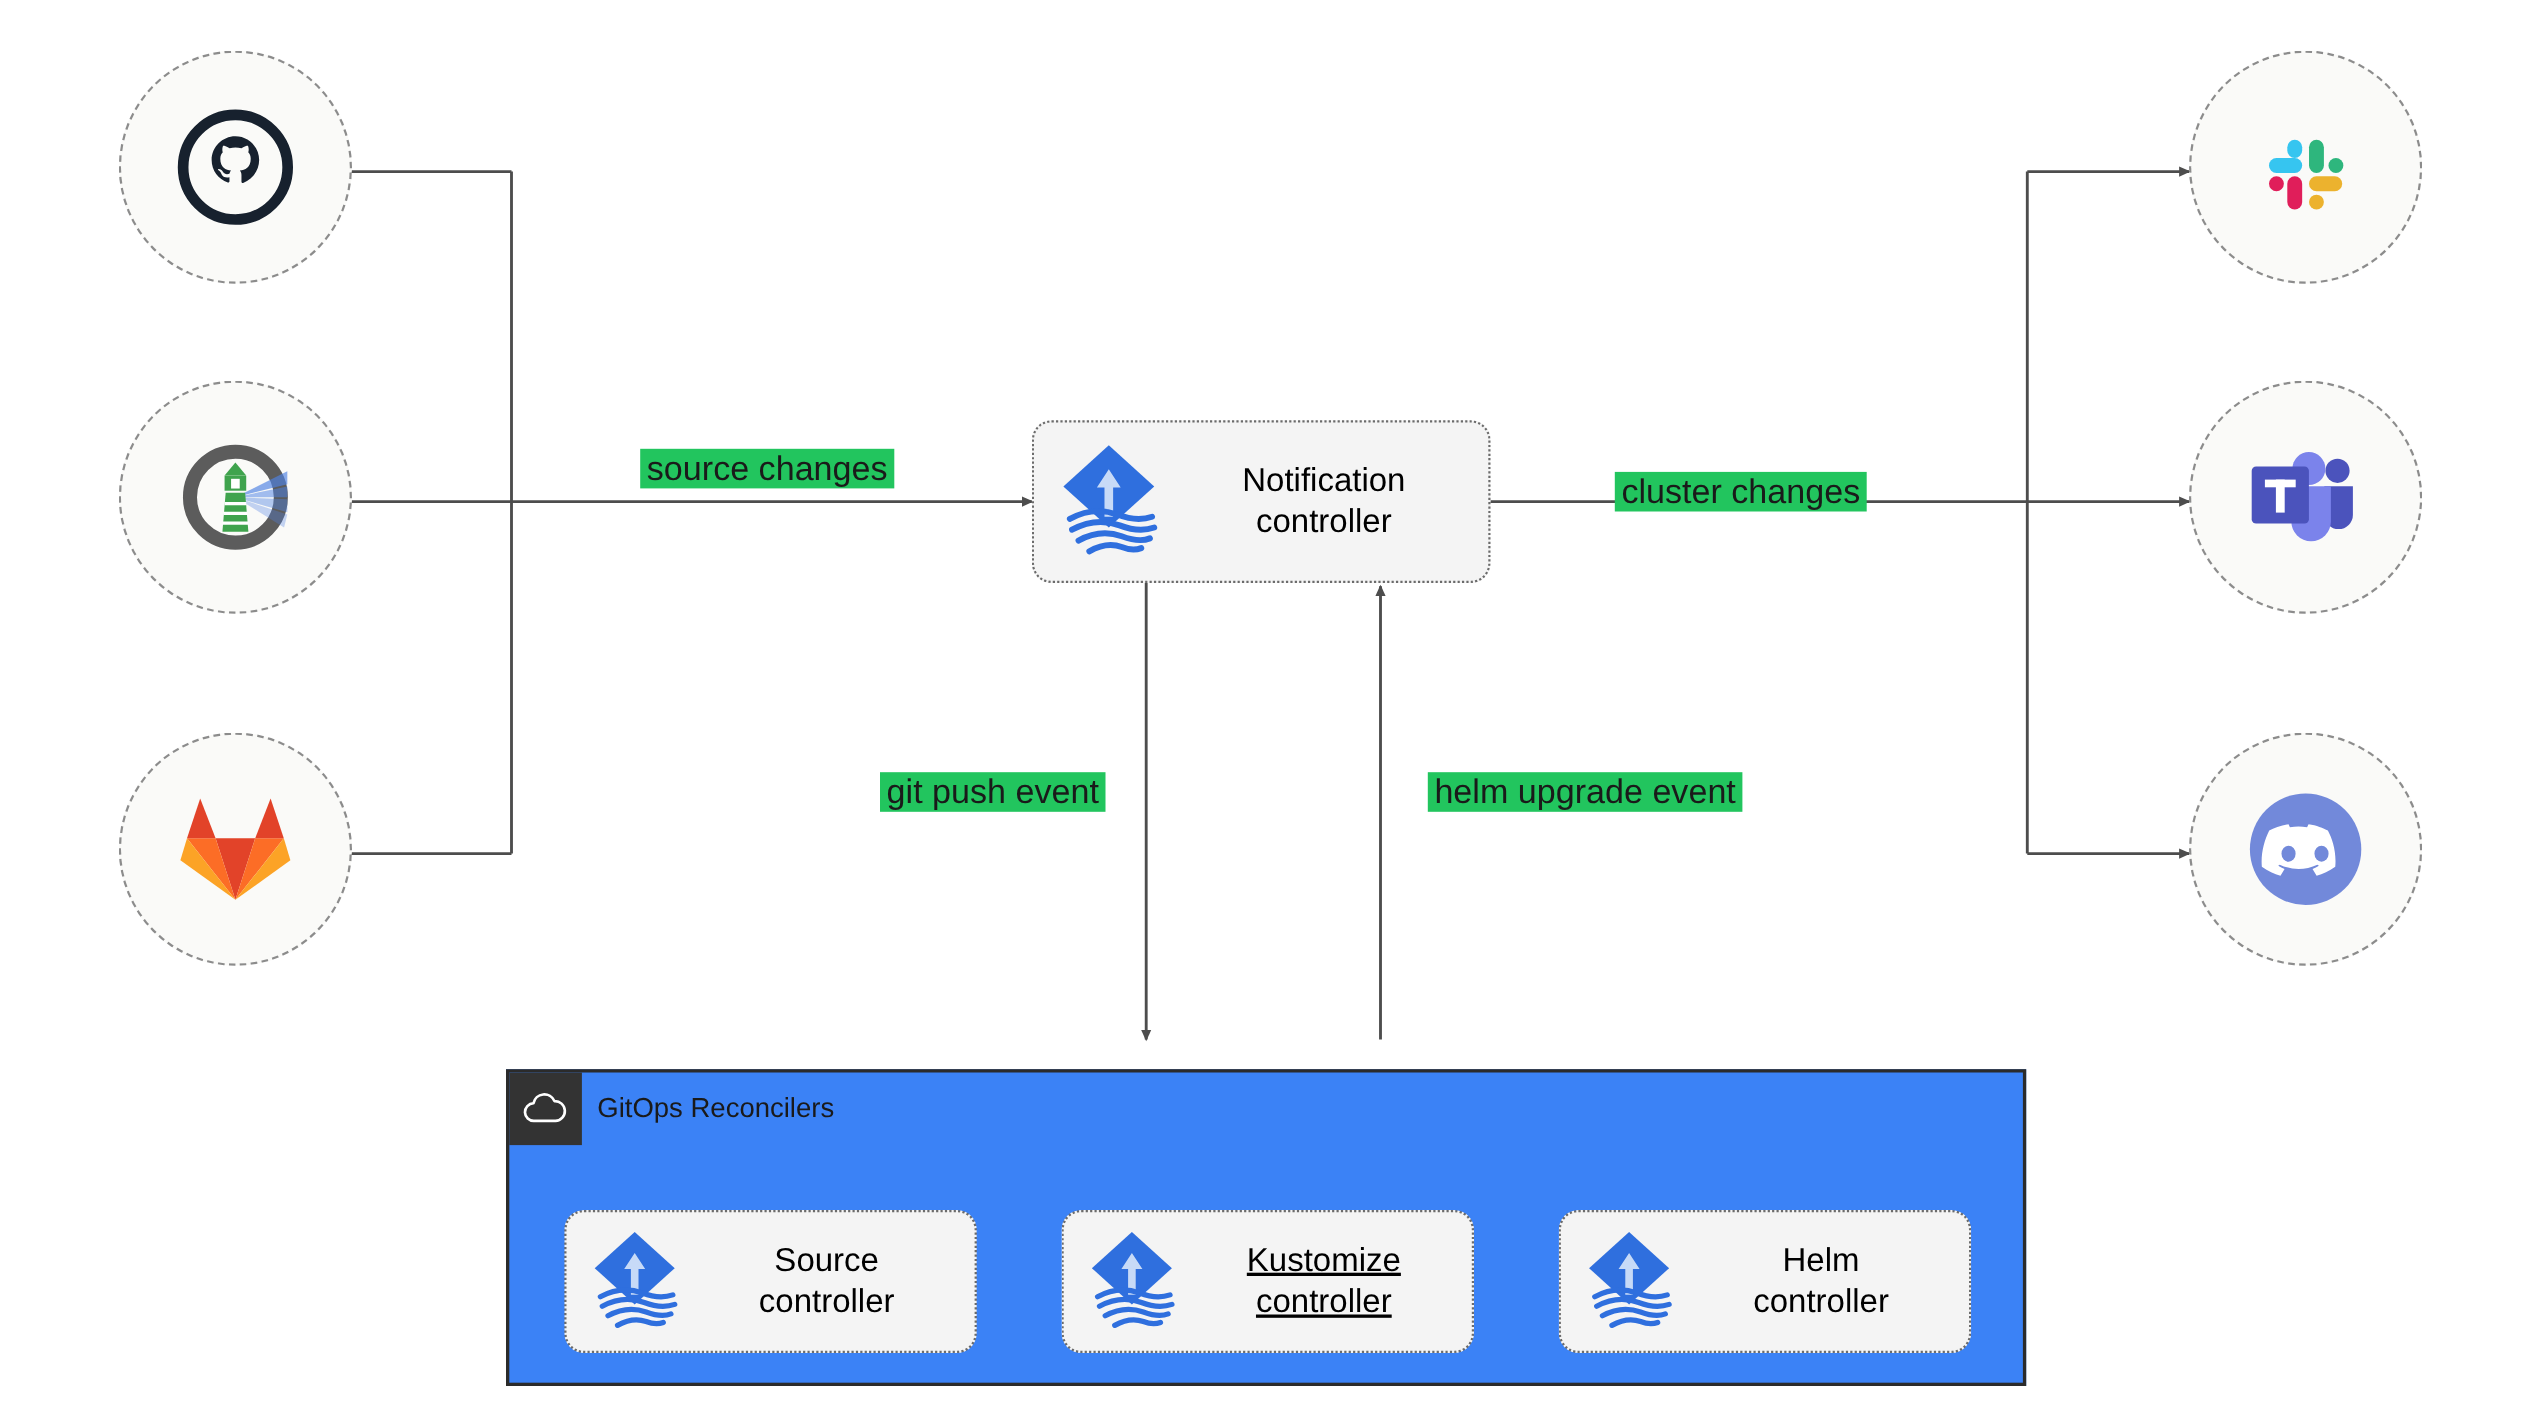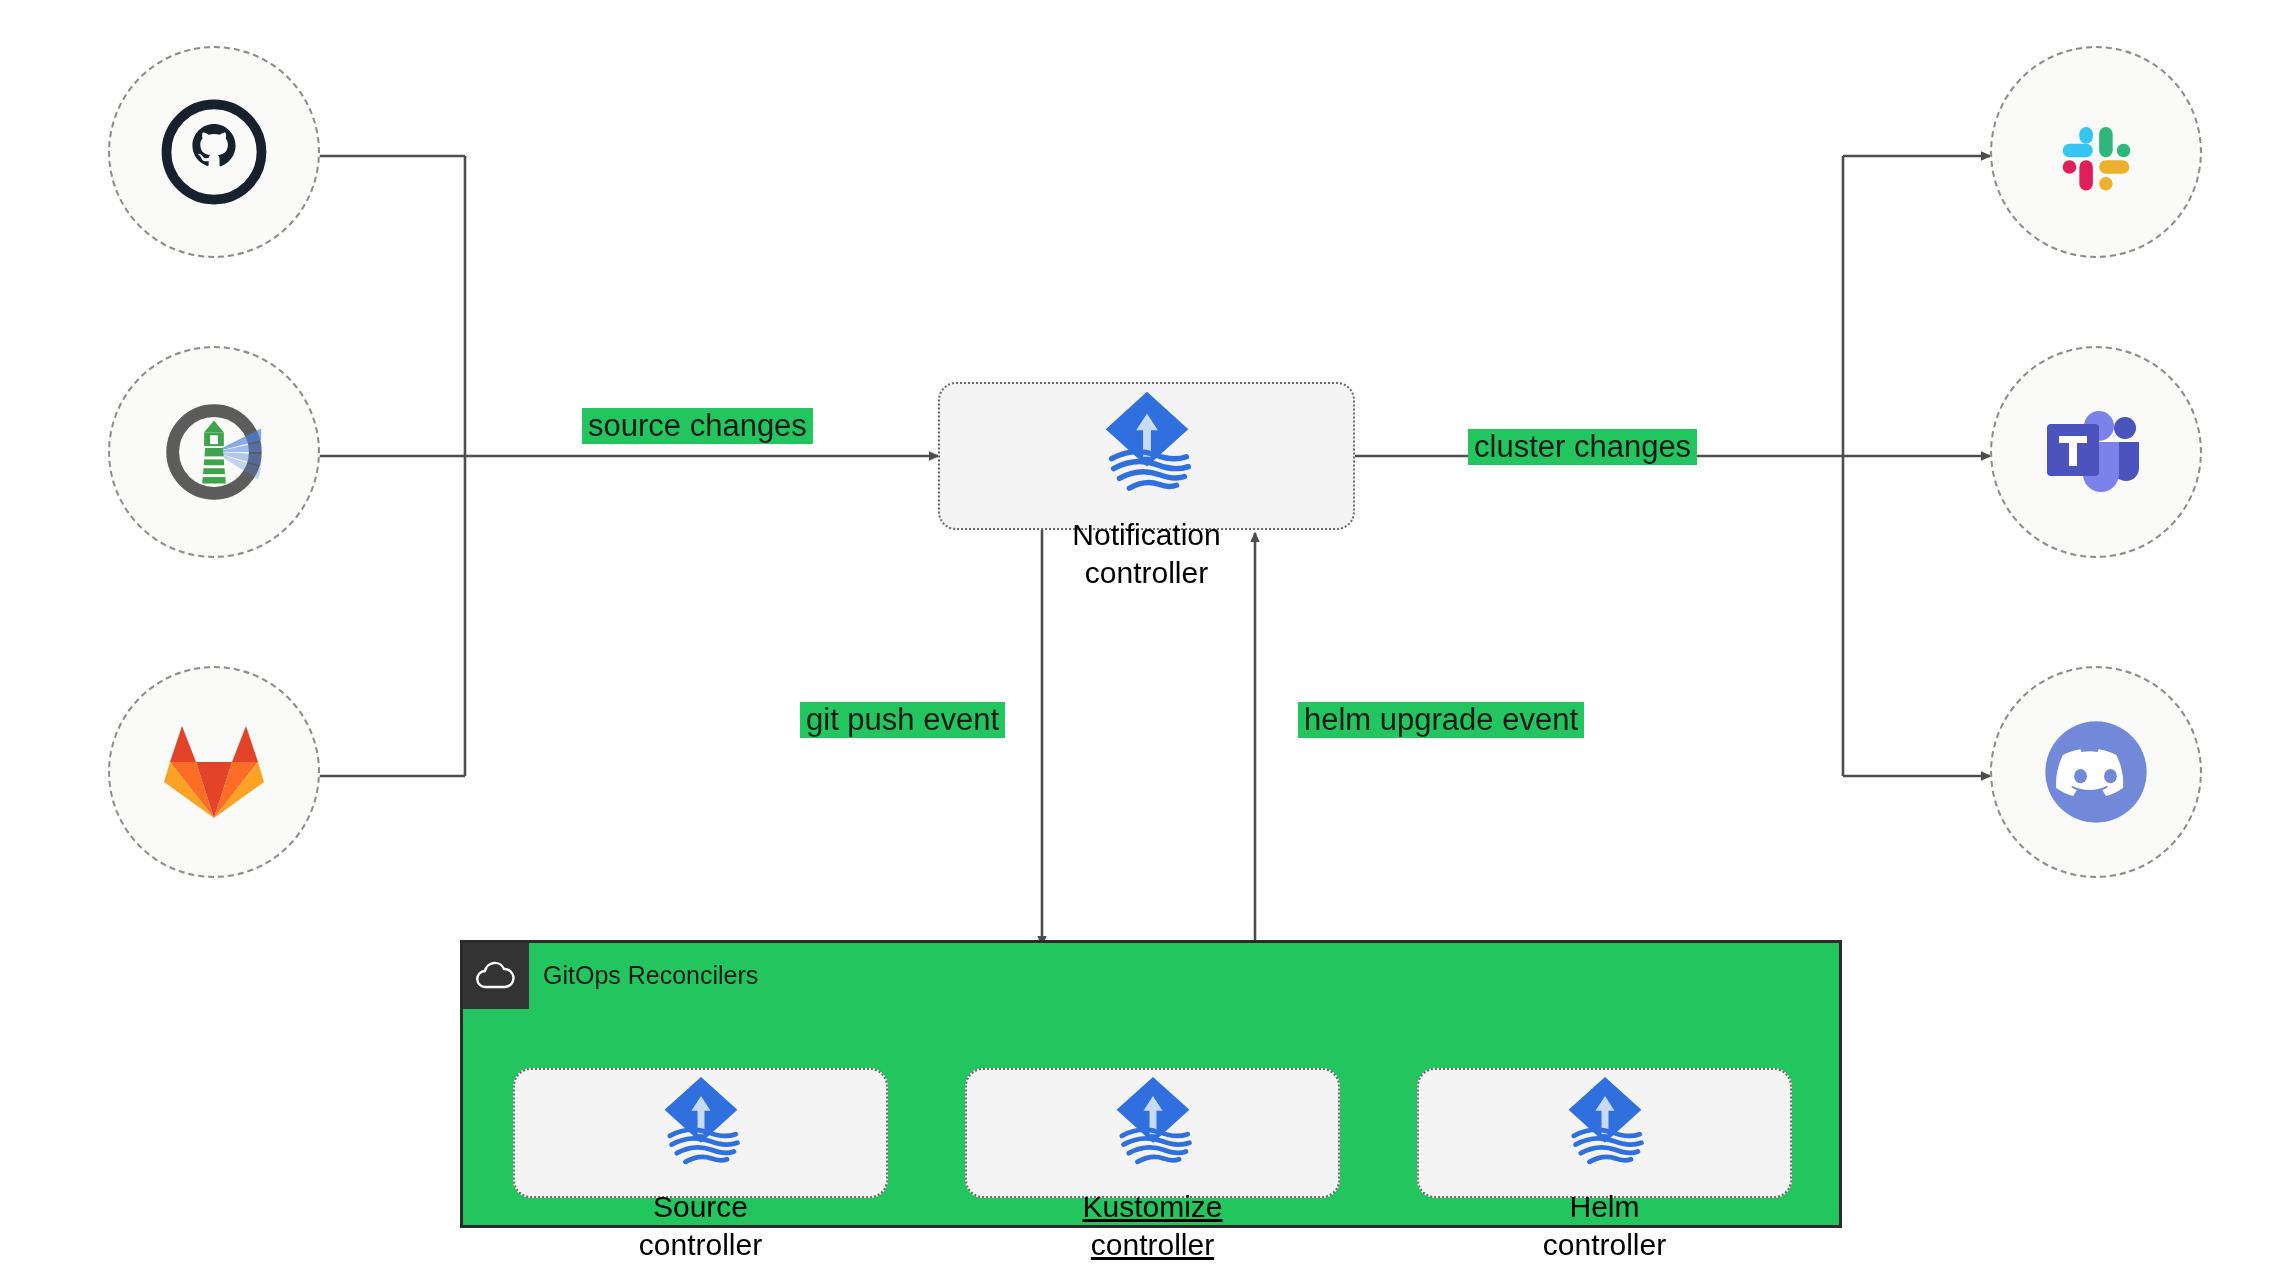--- a/index.html
+++ b/index.html
@@ -37,39 +37,38 @@
   .ctrl-card {
     position: absolute;
     background: #f4f4f4;
     border: 2px dotted #6b6b6b;
     border-radius: 18px;
     display: flex;
     align-items: center;
     justify-content: flex-start;
     gap: 14px;
     padding: 0 18px;
-    flex-direction: column;
   }
   .ctrl-label {
     color: #000000;
     font-size: 30px;
     line-height: 1.28;
     text-align: center;
     flex: 1;
     white-space: pre-line;
   }
 
   
   #gitops-container {
     position: absolute;
     left: 460px;
-    top: 940px;
+    top: 972px;
     width: 1382px;
     height: 288px;
-    background: #22c55e;
+    background: #3b82f6;
     border: 3px solid #2b2b2b;
   }
   #gitops-header-tab {
     position: absolute;
     left: 0; top: 0;
     width: 66px; height: 66px;
     background: #333333;
     display: flex;
     align-items: center;
     justify-content: center;

